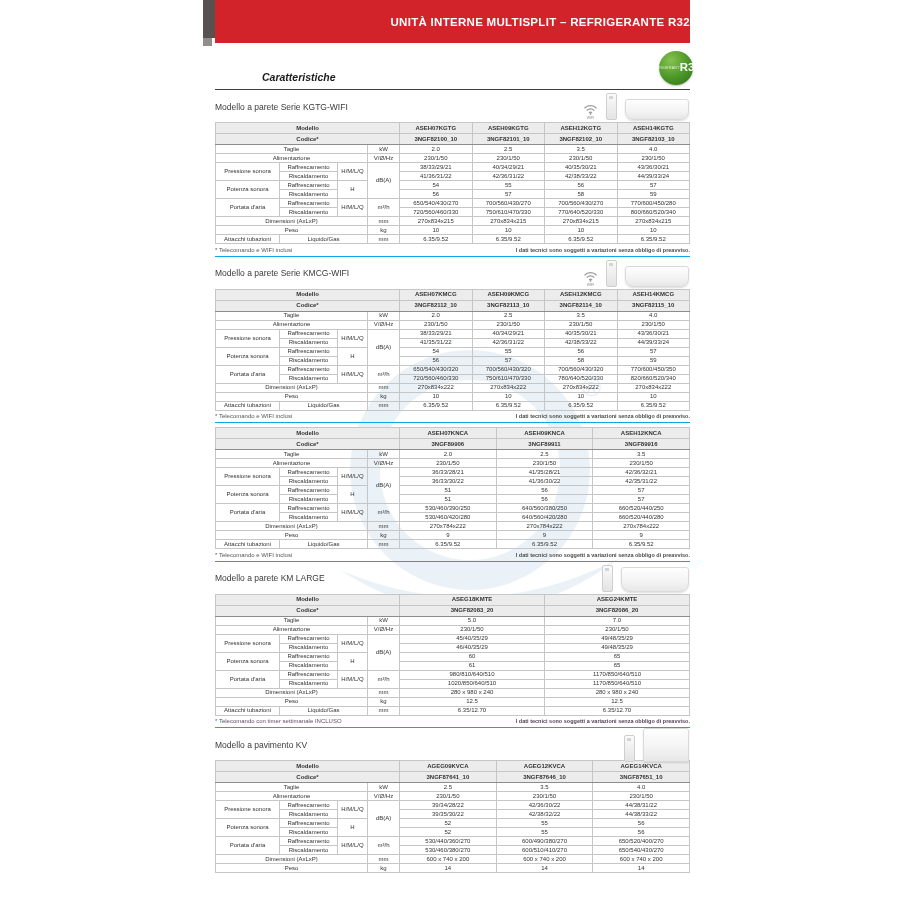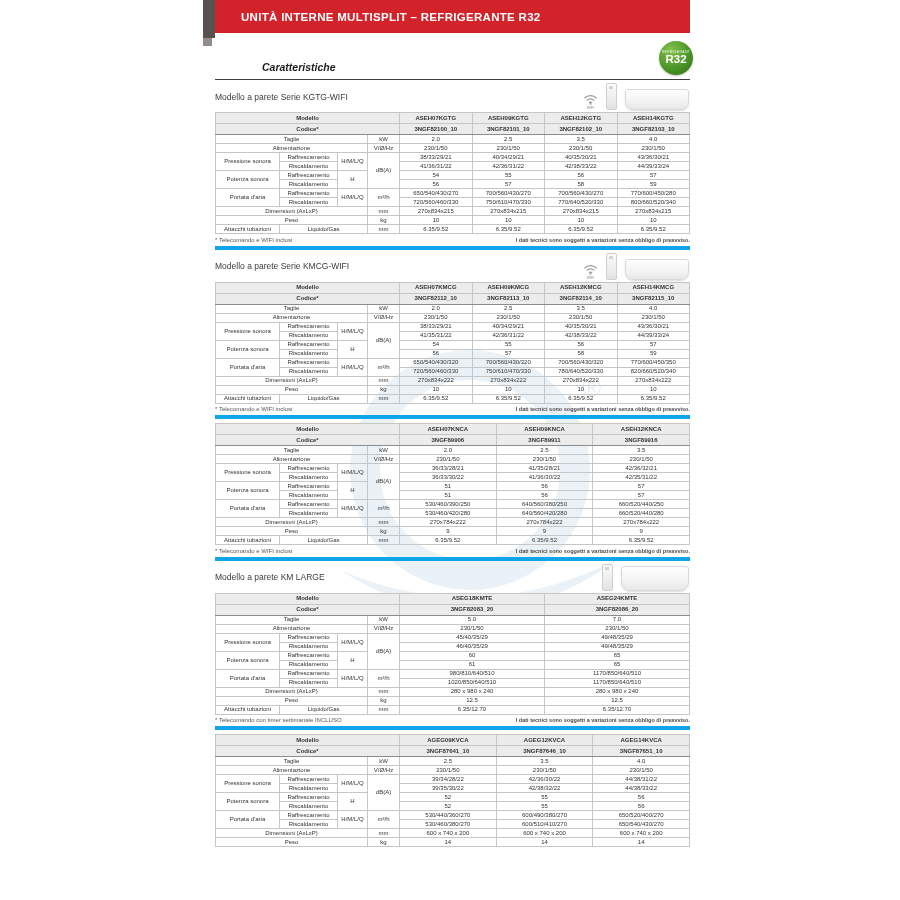--- a/index.html
+++ b/index.html
@@ -5,36 +5,36 @@
   html,body{margin:0;padding:0;width:900px;height:900px;background:#ffffff;overflow:hidden;
     font-family:"Liberation Sans","DejaVu Sans",sans-serif;}
   .canvas{position:relative;width:900px;height:900px;}
 
   
   .page-notch{position:absolute;left:203px;top:0;width:12px;height:38px;background:#575150;}
   .page-notch-2{position:absolute;left:203px;top:38px;width:9px;height:8px;background:#938d89;}
 
   .content{position:absolute;left:215px;top:0;width:475px;z-index:1;}
 
-  .banner{height:33px;background:#d2232a;color:#fff;display:flex;align-items:center;
-    padding-left:26px;font-weight:bold;font-size:11.5px;letter-spacing:.3px;box-sizing:border-box;}
+  .banner{height:43px;background:#d2232a;color:#fff;display:flex;align-items:center;
+    padding-left:26px;font-weight:bold;font-size:11.5px;letter-spacing:.3px;box-sizing:border-box;justify-content:flex-end;}
 
   .char-row{position:relative;margin-top:24px;border-bottom:1.4px solid #3f3f3f;padding-bottom:4px;}
   .char-title{font-size:10.5px;font-weight:bold;font-style:italic;color:#1c1c1c;margin-left:47px;}
   .r32-badge{position:absolute;right:-3px;top:-16px;width:34px;height:34px;border-radius:50%;
     background:radial-gradient(circle at 35% 28%,#85c24f 0%,#4a9526 55%,#2e6d17 100%);
-    display:flex;flex-direction:column;align-items:center;justify-content:center;color:#fff;
+    display:flex;align-items:center;justify-content:center;color:#fff;
     box-shadow:0 1px 2px rgba(0,0,0,.25);}
   .r32-sm{font-size:3.5px;letter-spacing:.3px;opacity:.85;text-transform:uppercase;}
   .r32-lg{font-size:11.5px;font-weight:bold;line-height:1;}
 
   
   .watermark{position:absolute;left:320px;top:330px;z-index:0;opacity:.55;pointer-events:none;}
 
-  .sec{border-top:4px solid #0ea5e9;padding:4px 0 3px;position:relative;background:transparent;}
+  .sec{border-top:1px solid #0ea5e9;padding:4px 0 3px;position:relative;background:transparent;}
   .sec.first{border-top:none;}
   .sec-head{display:flex;justify-content:space-between;align-items:center;height:25px;margin-bottom:3px;}
   .sec-title{font-size:8.5px;color:#3a3a3a;}
   .icons{display:flex;align-items:flex-end;gap:8px;padding-right:1px;}
   .wifi-wrap{display:flex;flex-direction:column;align-items:center;gap:1px;font-size:3.5px;color:#8a8a8a;}
   .remote{position:relative;width:9px;height:25px;background:linear-gradient(180deg,#fbfbfb,#e3e3e3);
     border:1px solid #cfcfcf;border-radius:2px;}
   .remote i{position:absolute;left:1.5px;top:2px;width:4px;height:3px;background:#d0d6da;display:block;}
   .unit-img{background:linear-gradient(180deg,#fefefe 0%,#f3f3f3 60%,#e7e7e7 100%);
     border:1px solid #dadada;box-shadow:0 1px 2px rgba(0,0,0,.14);}
@@ -587,20 +587,29 @@
             </tr>
           </tbody>
         </table>
       <div class="foot">
         <span class="fn-left">* Telecomando con timer settimanale INCLUSO</span>
         <span class="fn-right">I dati tecnici sono soggetti a variazioni senza obbligo di preavviso.</span>
       </div>
     </div>
 
     <div class="sec">
+      <div class="sec-head">
+        <span class="sec-title">Modello a pavimento KV</span>
+        <span class="icons">
+          <span class="remote">
+              <i></i>
+            </span>
+          <span class="unit-img unit-floor"></span>
+        </span>
+      </div>
       <table class="spec">
           <colgroup>
             <col style="width: 64px;">
             <col style="width: 58px;">
             <col style="width: 30px;">
             <col style="width: 32px;">
             <col>
             <col>
             <col>
           </colgroup>

